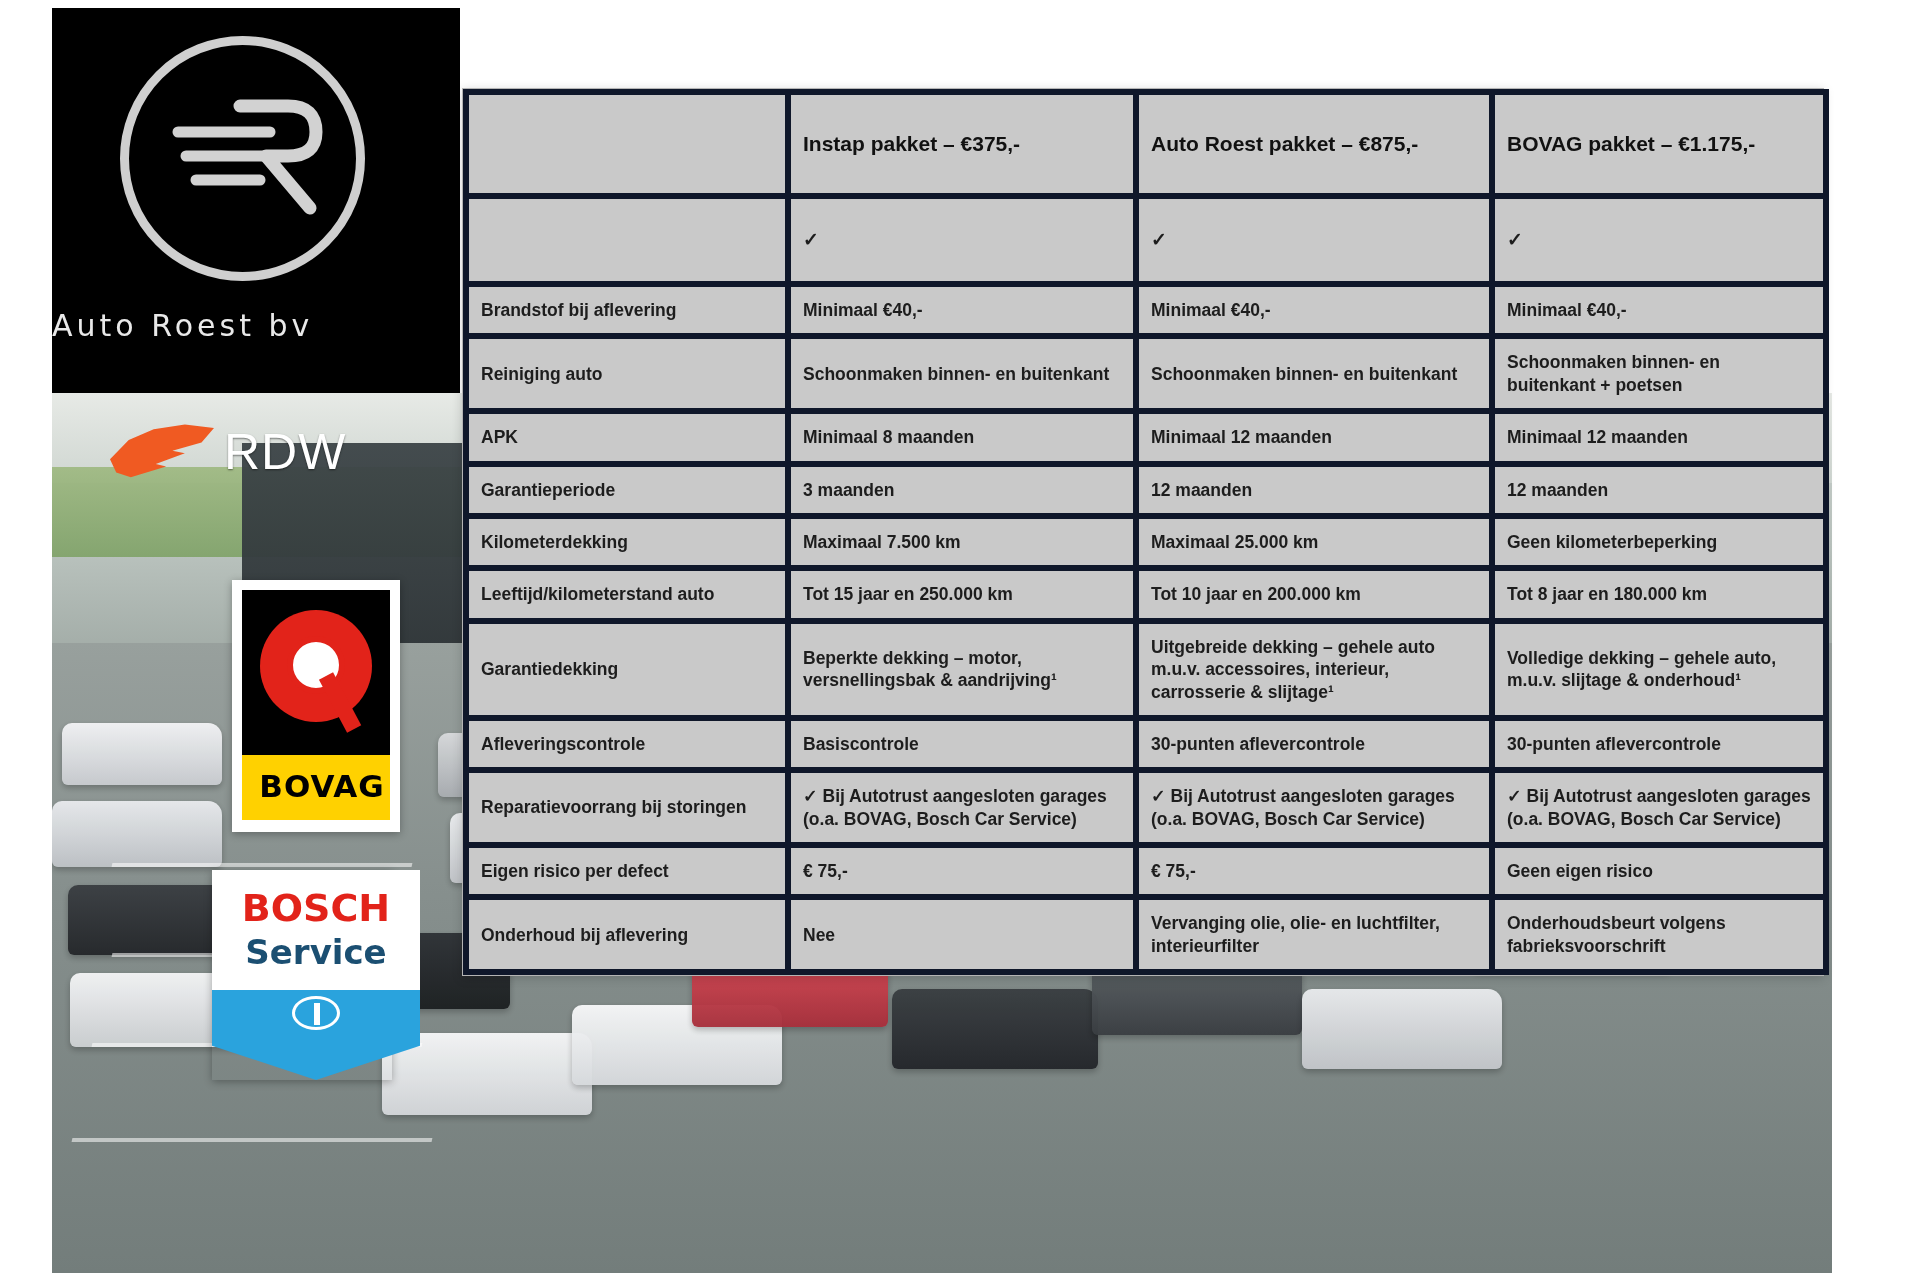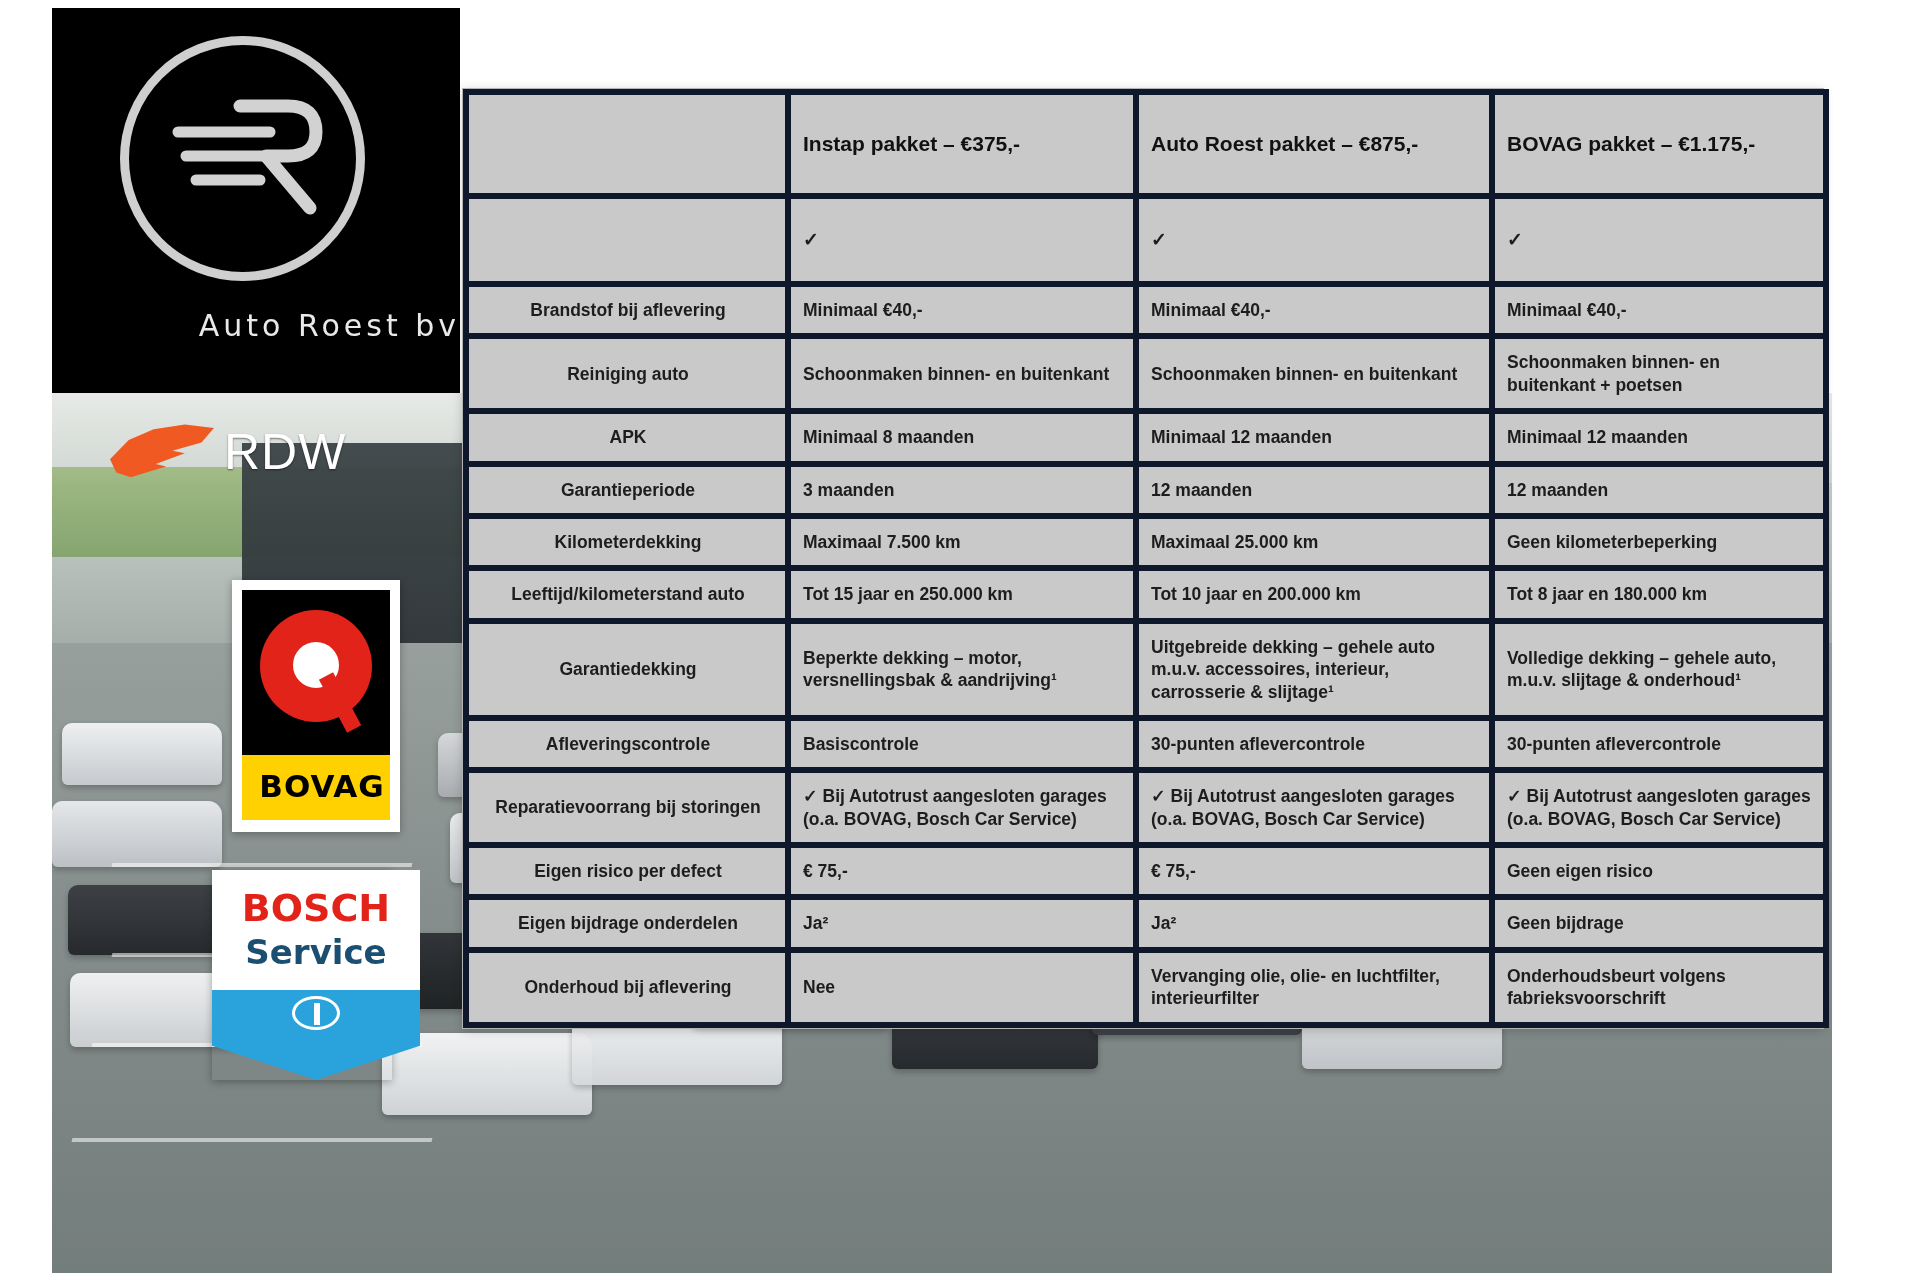--- a/index.html
+++ b/index.html
@@ -53,21 +53,21 @@
     height: 245px;
     border-radius: 50%;
     border: 9px solid #cfcfcf;
     box-sizing: border-box;
   }
   .logo-brand {
     position: absolute;
     left: 0;
     top: 300px;
     width: 408px;
-    text-align: right;
+    text-align: left;
     color: #e9e9e9;
     font-size: 30px;
     letter-spacing: 4px;
     font-family: "DejaVu Sans", sans-serif;
   }
 
   
   .photo {
     position: absolute;
     left: 0;
@@ -148,21 +148,20 @@
     text-align: left;
   }
   table.cmp th.pkg {
     font-size: 21px;
     font-weight: bold;
     color: #111;
     padding: 18px 10px 18px 12px;
   }
   table.cmp th.blank, table.cmp td.rowhead {
     font-size: 17.5px;
-    text-align: center;
   }
   tr.head-row td, tr.head-row th { height: 62px; }
   tr.check-row td { height: 58px; font-size: 19px; }
   .check { font-size: 19px; font-weight: normal; }
 
   
   .rdw {
     position: absolute;
     left: 58px;
     top: 404px;
@@ -424,26 +423,20 @@
           <td>✓ Bij Autotrust aangesloten garages (o.a. BOVAG, Bosch Car Service)</td>
           <td>✓ Bij Autotrust aangesloten garages (o.a. BOVAG, Bosch Car Service)</td>
         </tr>
         <tr>
           <td class="rowhead">Eigen risico per defect</td>
           <td>€ 75,-</td>
           <td>€ 75,-</td>
           <td>Geen eigen risico</td>
         </tr>
         <tr>
-          <td class="rowhead">Eigen bijdrage onderdelen</td>
-          <td>Ja²</td>
-          <td>Ja²</td>
-          <td>Geen bijdrage</td>
-        </tr>
-        <tr>
           <td class="rowhead">Onderhoud bij aflevering</td>
           <td>Nee</td>
           <td>Vervanging olie, olie- en luchtfilter, interieurfilter</td>
           <td>Onderhoudsbeurt volgens fabrieksvoorschrift</td>
         </tr>
       </tbody>
     </table>
   </div>
 
 </div>

